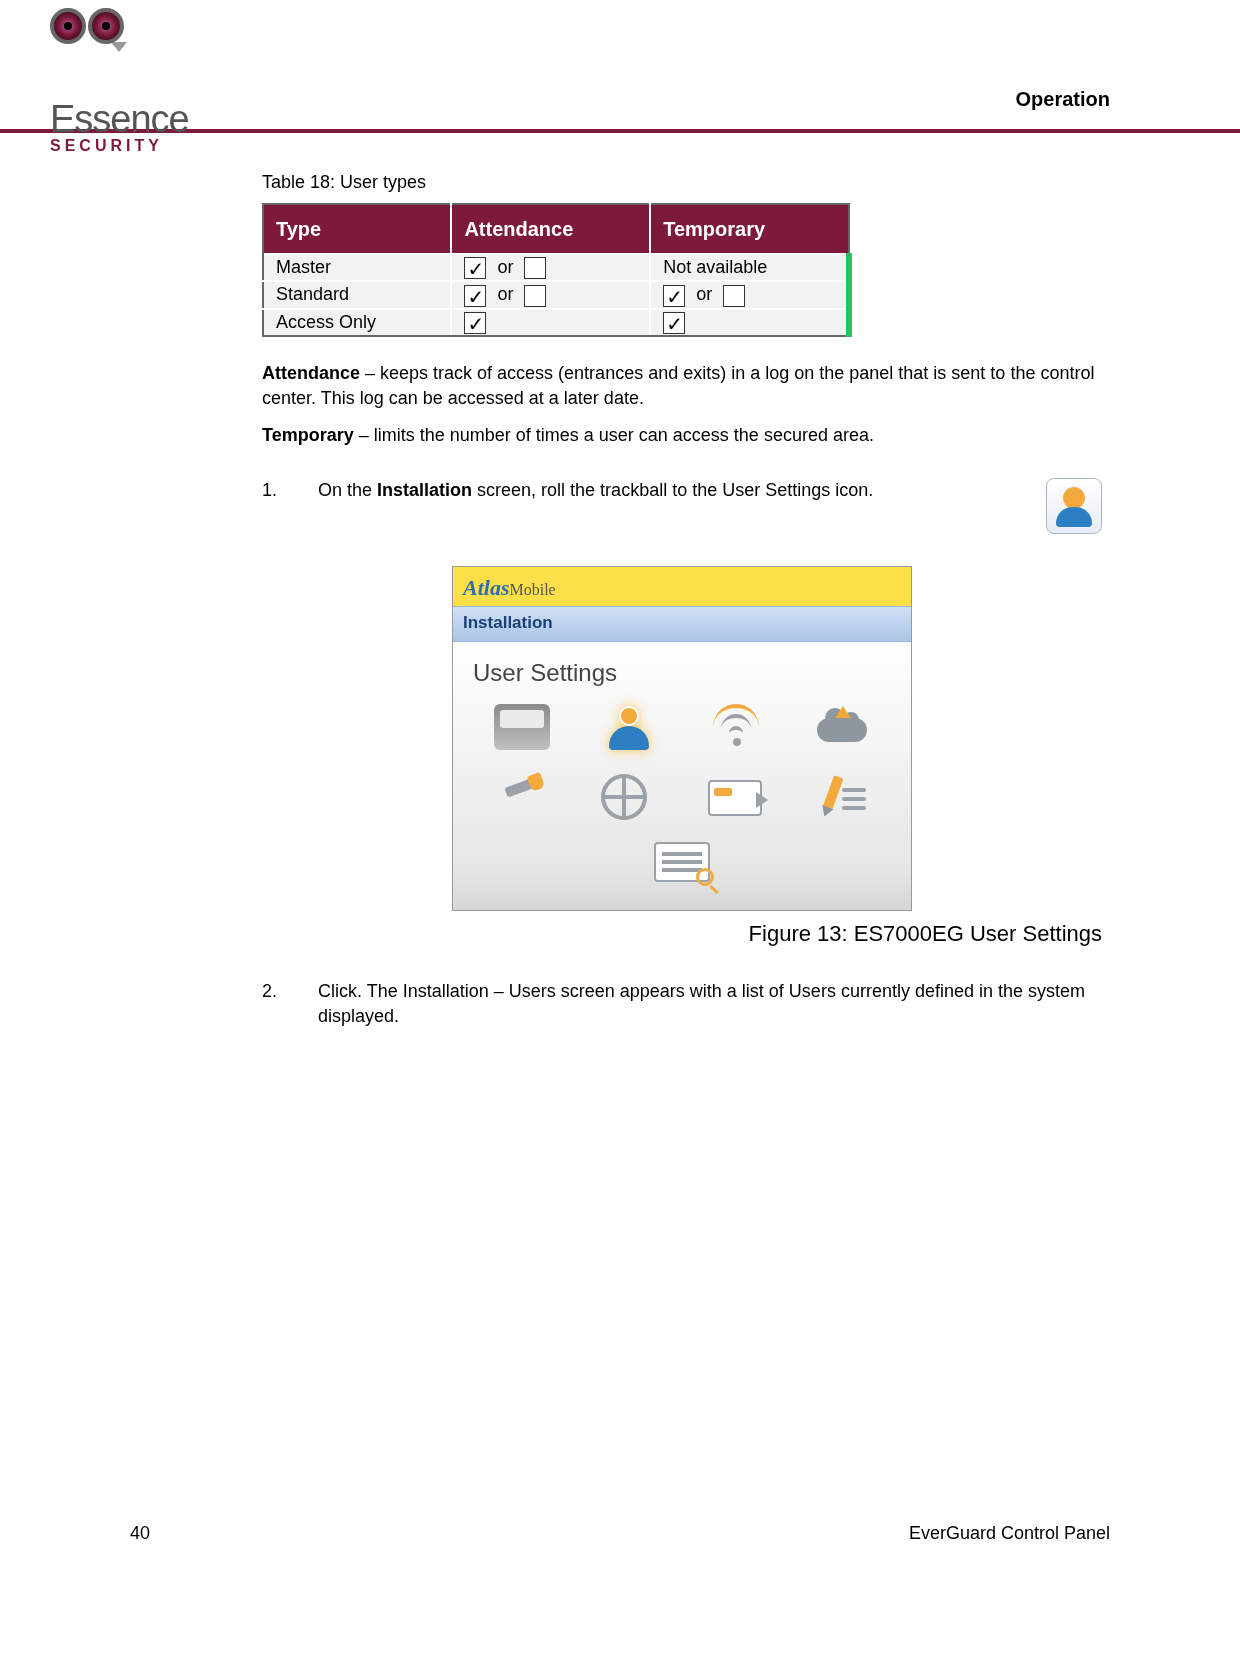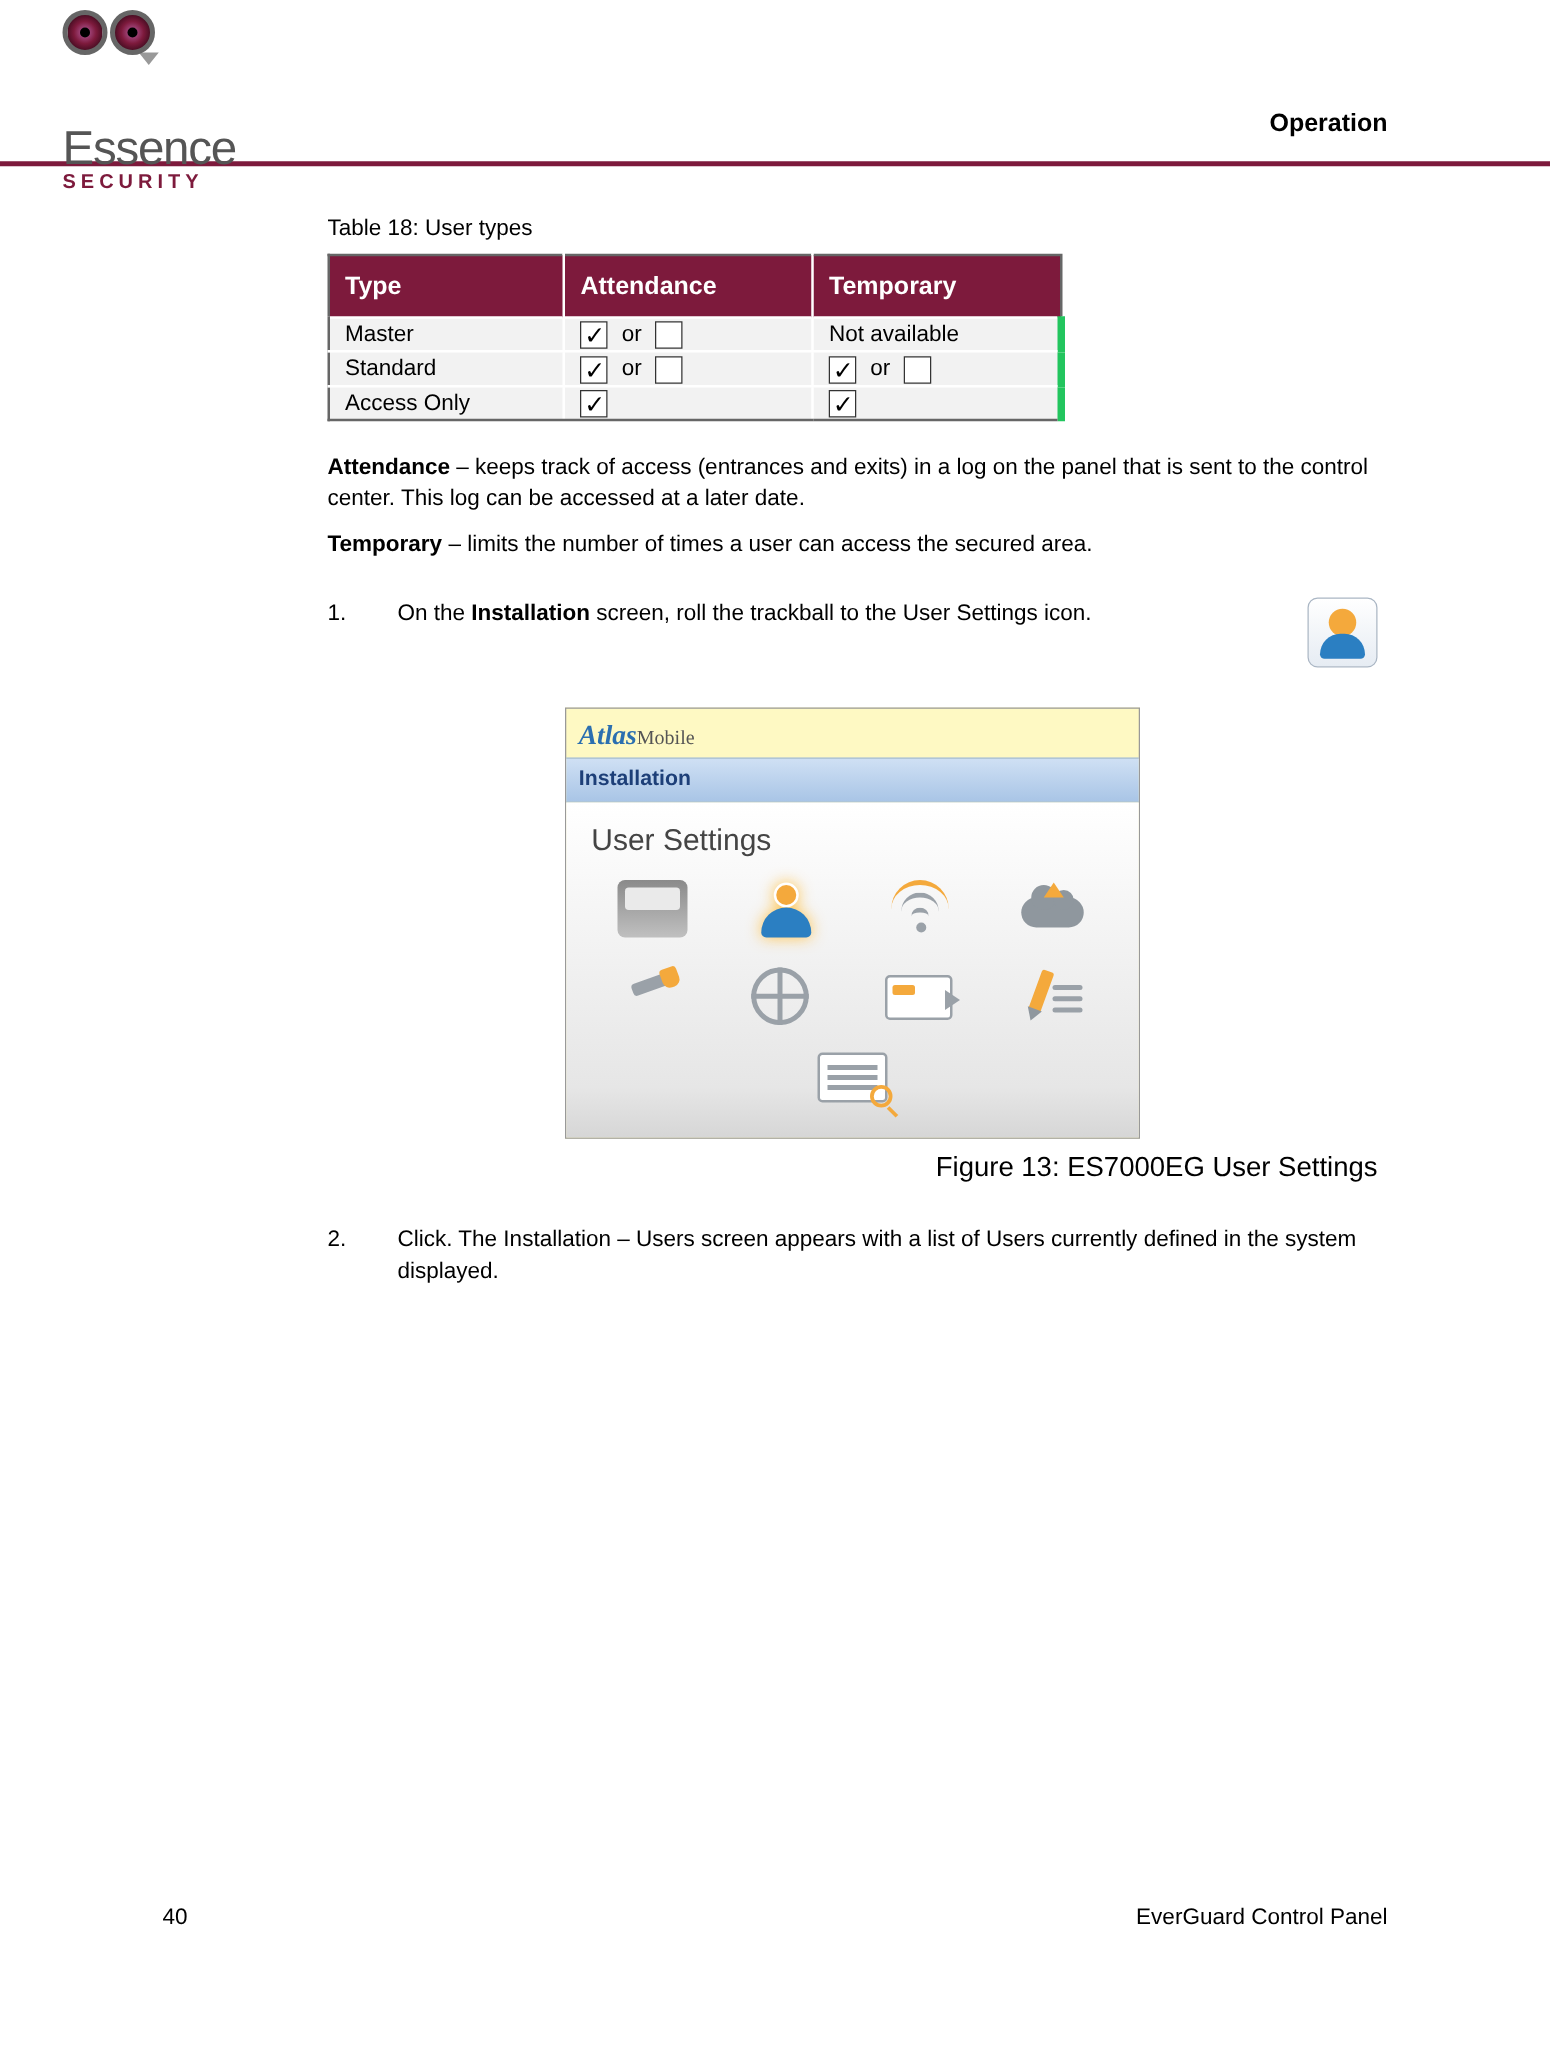--- a/index.html
+++ b/index.html
@@ -161,21 +161,21 @@
   }
   .user-settings-icon .body{
     position:absolute; left:50%; bottom:6px; transform:translateX(-50%);
     width:36px; height:20px; border-radius:18px 18px 4px 4px;
     background:#2b7fc2;
   }
   .screenshot {
     width: 460px;
     margin: 32px auto 8px;
     border: 1px solid #999999;
-    background:#fef9c3;
+    background:#fde047;
   }
   .screenshot .titlebar {
     display:flex;
     font-family: Georgia, serif;
   }
   .screenshot .titlebar .brand{
     padding: 6px 10px 2px;
     font-size: 22px;
   }
   .screenshot .titlebar .brand .a { color:#2b6fb0; font-weight:700; font-style:italic;}

